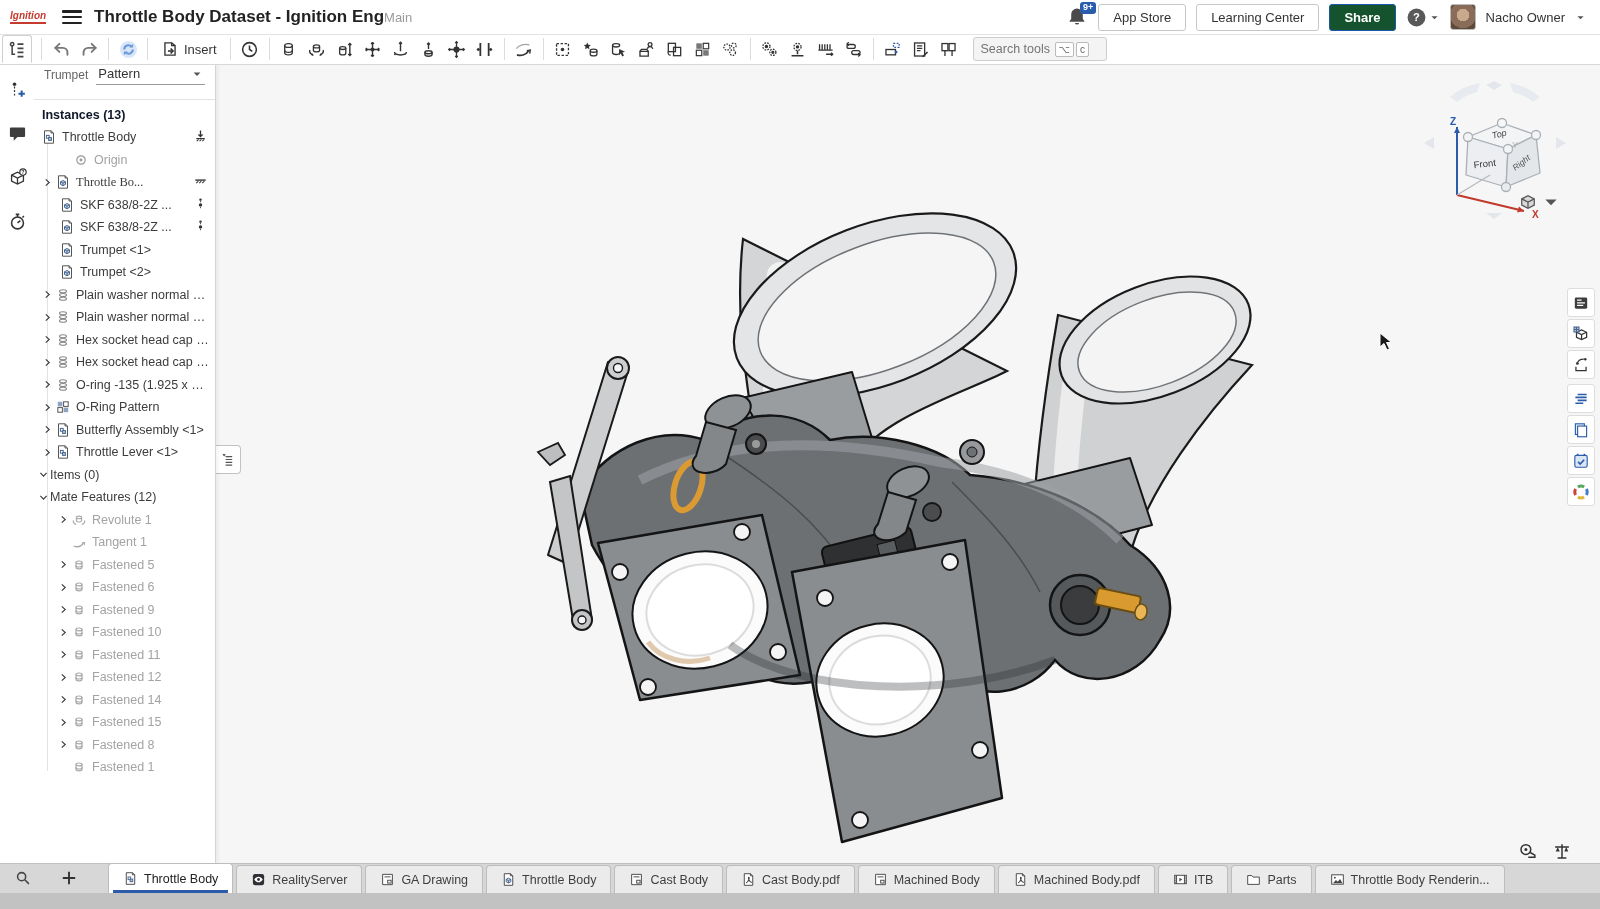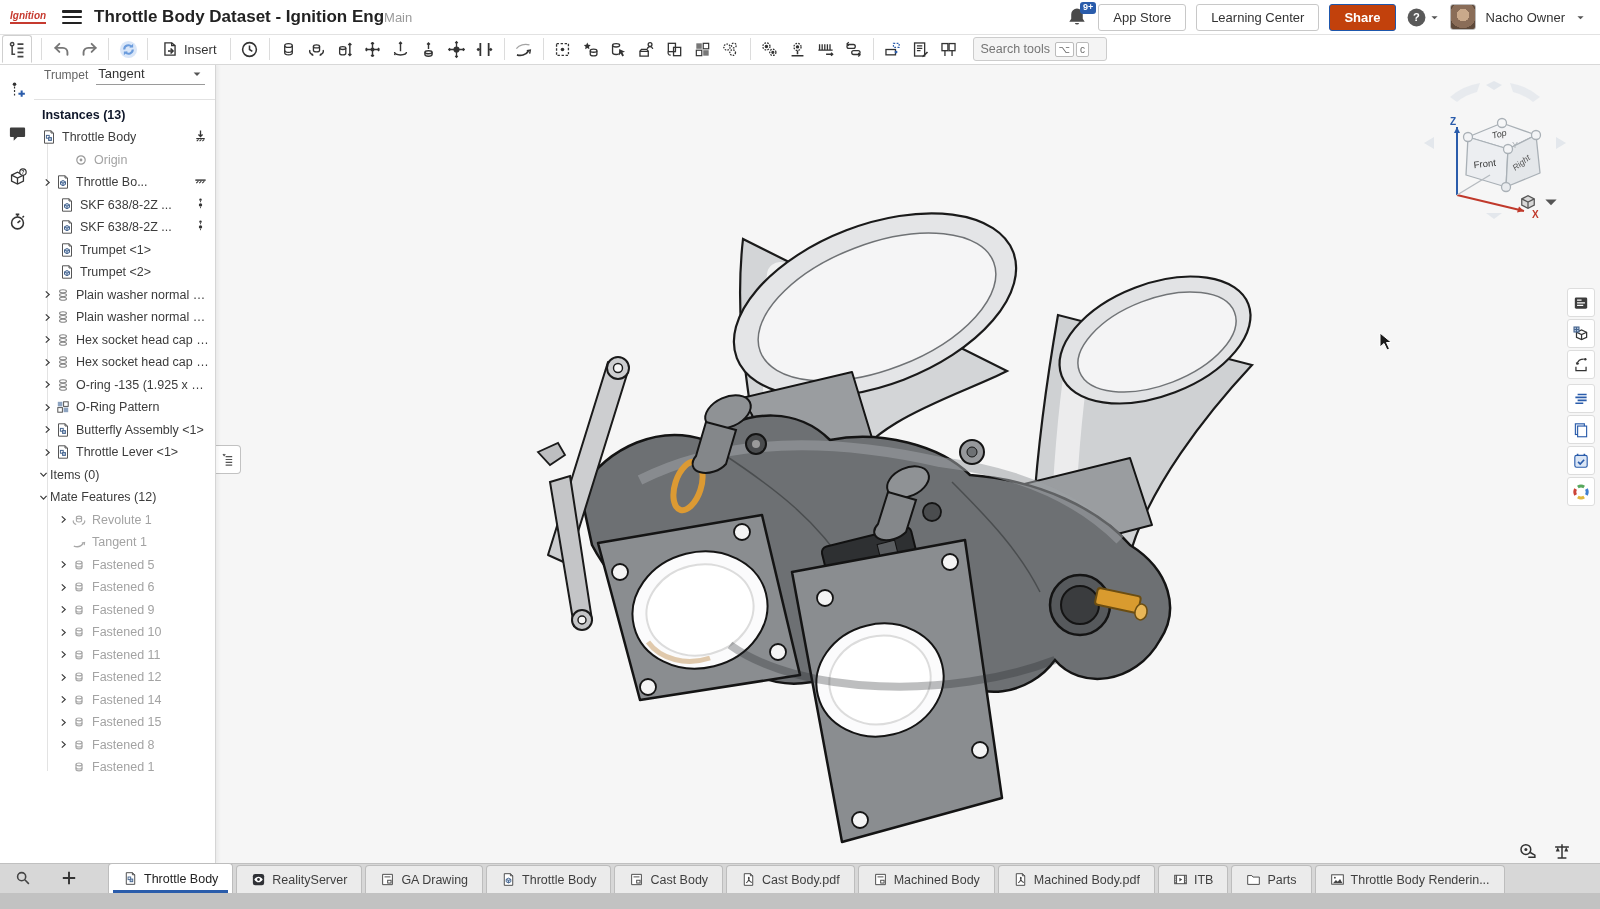--- a/index.html
+++ b/index.html
@@ -14,21 +14,21 @@
   .burger{width:20px;height:14px;display:flex;flex-direction:column;justify-content:space-between;margin:0 12px 0 6px;cursor:pointer;}
   .burger i{height:2.5px;background:#222;border-radius:1px;}
   .doc-title{font-size:17px;font-weight:bold;color:#222;white-space:nowrap;}
   .ws-name{font-size:13px;color:#9a9a9a;margin-left:0;}
   .header-right{margin-left:auto;display:flex;align-items:center;gap:10px;padding-right:14px;}
   .bell{position:relative;width:22px;height:22px;}
   .bell .badge{position:absolute;top:-4px;right:-8px;background:#2a5cab;color:#fff;font-size:9px;
     font-weight:bold;padding:1px 3px;border-radius:3px;line-height:1.1;}
   .hbtn{border:1px solid #c8c8c8;border-radius:3px;background:#fff;font-size:13px;color:#333;
     padding:5px 14px;white-space:nowrap;cursor:pointer;}
-  .share{background:#c2410c;border-color:#1d57ad;color:#fff;font-weight:bold;}
+  .share{background:#14532d;border-color:#1d57ad;color:#fff;font-weight:bold;}
   .help-wrap{display:flex;align-items:center;gap:2px;cursor:pointer;}
   .avatar{width:24px;height:24px;border-radius:3px;border:1px solid #bbb;
     background:radial-gradient(circle at 50% 42%, #c9a98b 0 34%, #8a6d58 35% 70%, #5f4a3a 71%);}
   .user-name{font-size:13px;color:#333;white-space:nowrap;}
   
   .toolbar{position:absolute;left:0;top:34px;right:0;height:30px;background:#fff;
     border-bottom:1px solid #d8d8d8;display:flex;align-items:center;z-index:39;padding-left:2px;}
   .tb-group{display:flex;align-items:center;height:100%;}
   .tb-item{width:28px;height:26px;display:flex;align-items:center;justify-content:center;cursor:pointer;border-radius:3px;flex:0 0 auto;}
   .tb-item svg{width:19px;height:19px;}
@@ -491,21 +491,21 @@
             <path d="M6.5 2h3M8 2v2M12.2 4.6l1.2-1.2"></path>
           </svg>
         </span>
       </span>
     </div>
 
   <div class="panel">
     <div class="cfg-row">
       <span class="cfg-label">Trumpet</span>
       <span class="cfg-select">
-        <span>Tangent</span>
+        <span>Pattern</span>
         <svg viewBox="0 0 16 16">
             <path d="M3.5 6 8 10.5 12.5 6z" fill="#555"></path>
           </svg>
       </span>
     </div>
     <div class="panel-divider"></div>
     <div class="instances-title">Instances (13)</div>
     <div class="tree">
 
         <div class="trow" data-icon="doc-assembly" style="padding-left: 6px;">
@@ -533,21 +533,21 @@
           <span class="ticon">
             <svg viewBox="0 0 16 16">
               <circle cx="8" cy="8" r="4.2" fill="none" stroke="#9a9a9a" stroke-width="1.2"></circle>
               <circle cx="8" cy="8" r="1.4" fill="#9a9a9a"></circle>
             </svg>
           </span>
           <span class="tlabel">Origin</span>
 
         </div>
 
-        <div class="trow" data-icon="doc-part" style="padding-left: 6px;">
+        <div class="trow" data-icon="doc-part" style="padding-left: 6px; font-family: Liberation Serif, serif;">
           <span class="chev">
             <svg viewBox="0 0 16 16">
               <path d="M5.5 3.5 10.5 8l-5 4.5" fill="none" stroke="#3d3d3d" stroke-width="1.7"></path>
             </svg>
           </span>
           <span class="ticon">
             <svg viewBox="0 0 16 16">
               <path d="M3.5 1.8h6.5L12.5 4v10.2h-9z" fill="#fff" stroke="#555"></path>
               <path d="M10 1.8V4h2.5" fill="none" stroke="#555"></path>
               <path d="M5.5 7.8 8 6.5l2.5 1.3v2.6L8 11.7l-2.5-1.3z" fill="#ccd9ea" stroke="#46658f"></path>

